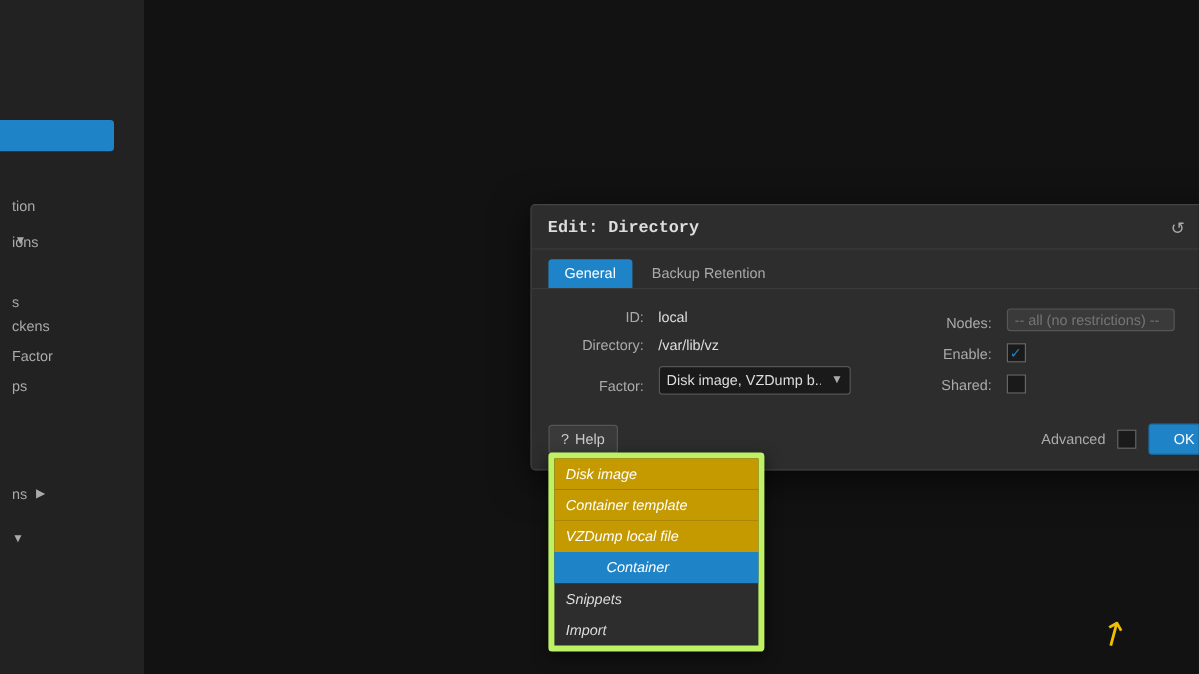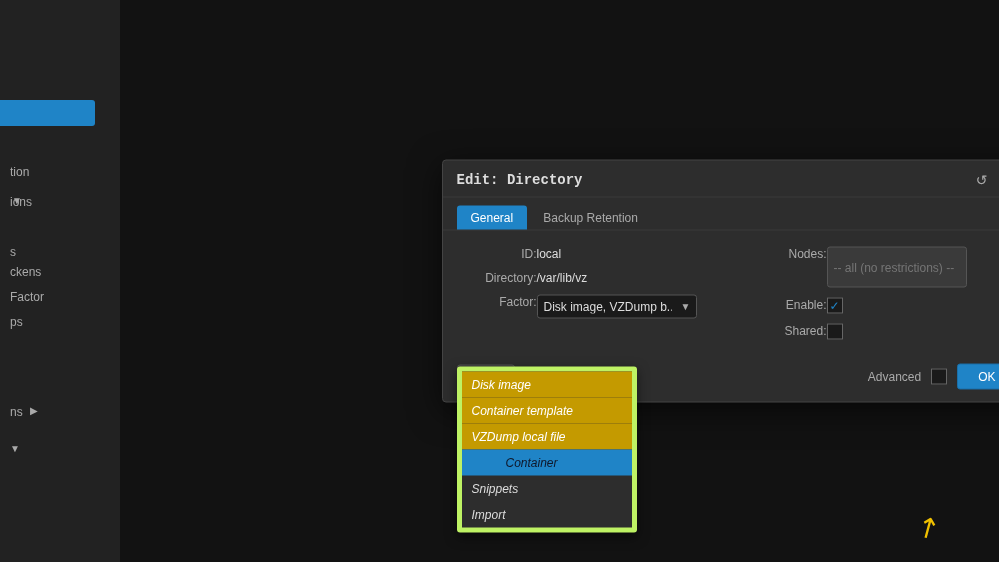--- a/index.html
+++ b/index.html
@@ -146,22 +146,22 @@
     }
 
     .form-section {
       display: flex;
       flex-direction: column;
       gap: 10px;
     }
 
     .form-row {
       display: flex;
-      align-items: flex-start;
-      gap: 0;
+      align-items: flex-end;
+      gap: 12px;
     }
 
     .form-label {
       width: 80px;
       color: #aaa;
       font-size: 12px;
       text-align: right;
       flex-shrink: 0;
     }
 
@@ -200,21 +200,21 @@
     }
 
     
     .nodes-input {
       background: #3a3a3a;
       border: 1px solid #555;
       border-radius: 3px;
       color: #777;
       font-size: 12px;
       padding: 3px 6px;
-      height: 41px;
+      height: 19px;
       width: 140px;
     }
 
     
     .checkbox-cell {
       width: 16px;
       height: 16px;
       border: 1px solid #666;
       background: #1a1a1a;
       display: inline-flex;
@@ -292,21 +292,21 @@
       cursor: pointer;
     }
 
     .dropdown-item.selected {
       background: #c49a00;
       color: #fff;
     }
 
     .dropdown-item.highlighted {
       background: #1f84c7;
-      color: #0f172a;
+      color: #ffffff;
       padding-left: 44px;
     }
 
     
     .arrow-annotation {
       position: absolute;
       bottom: 18px;
       right: 60px;
       z-index: 40;
       color: #f0c000;

